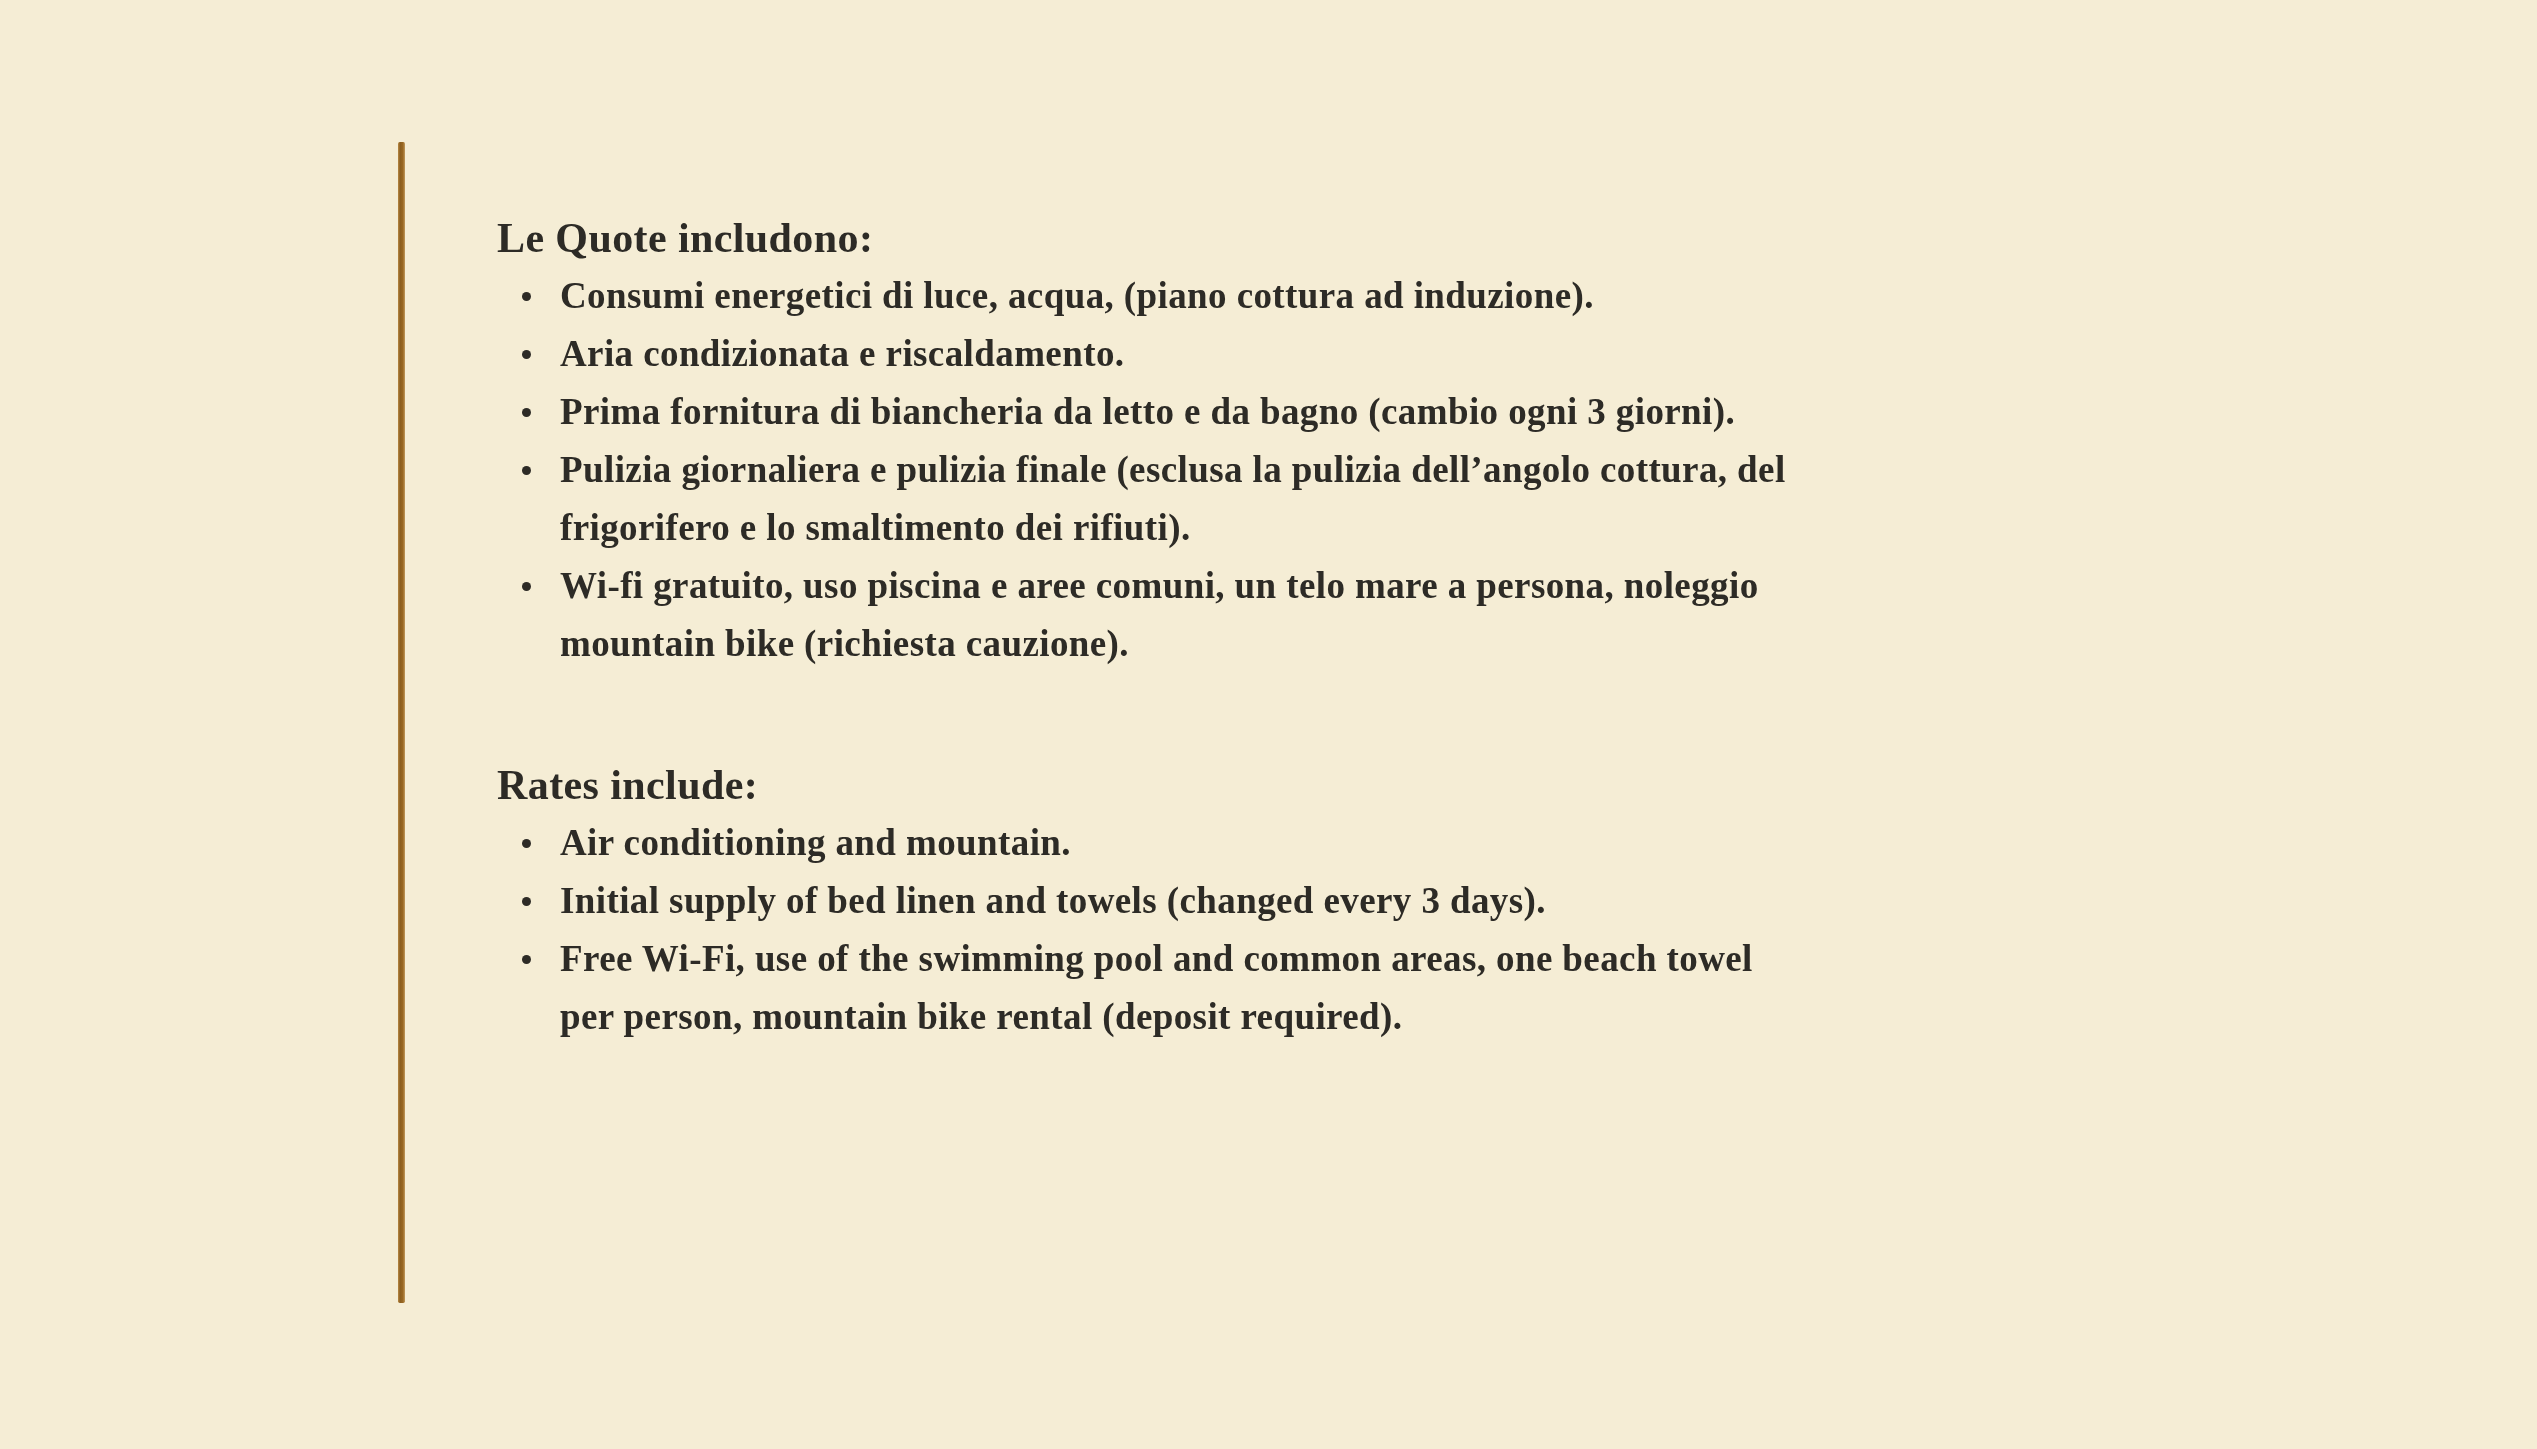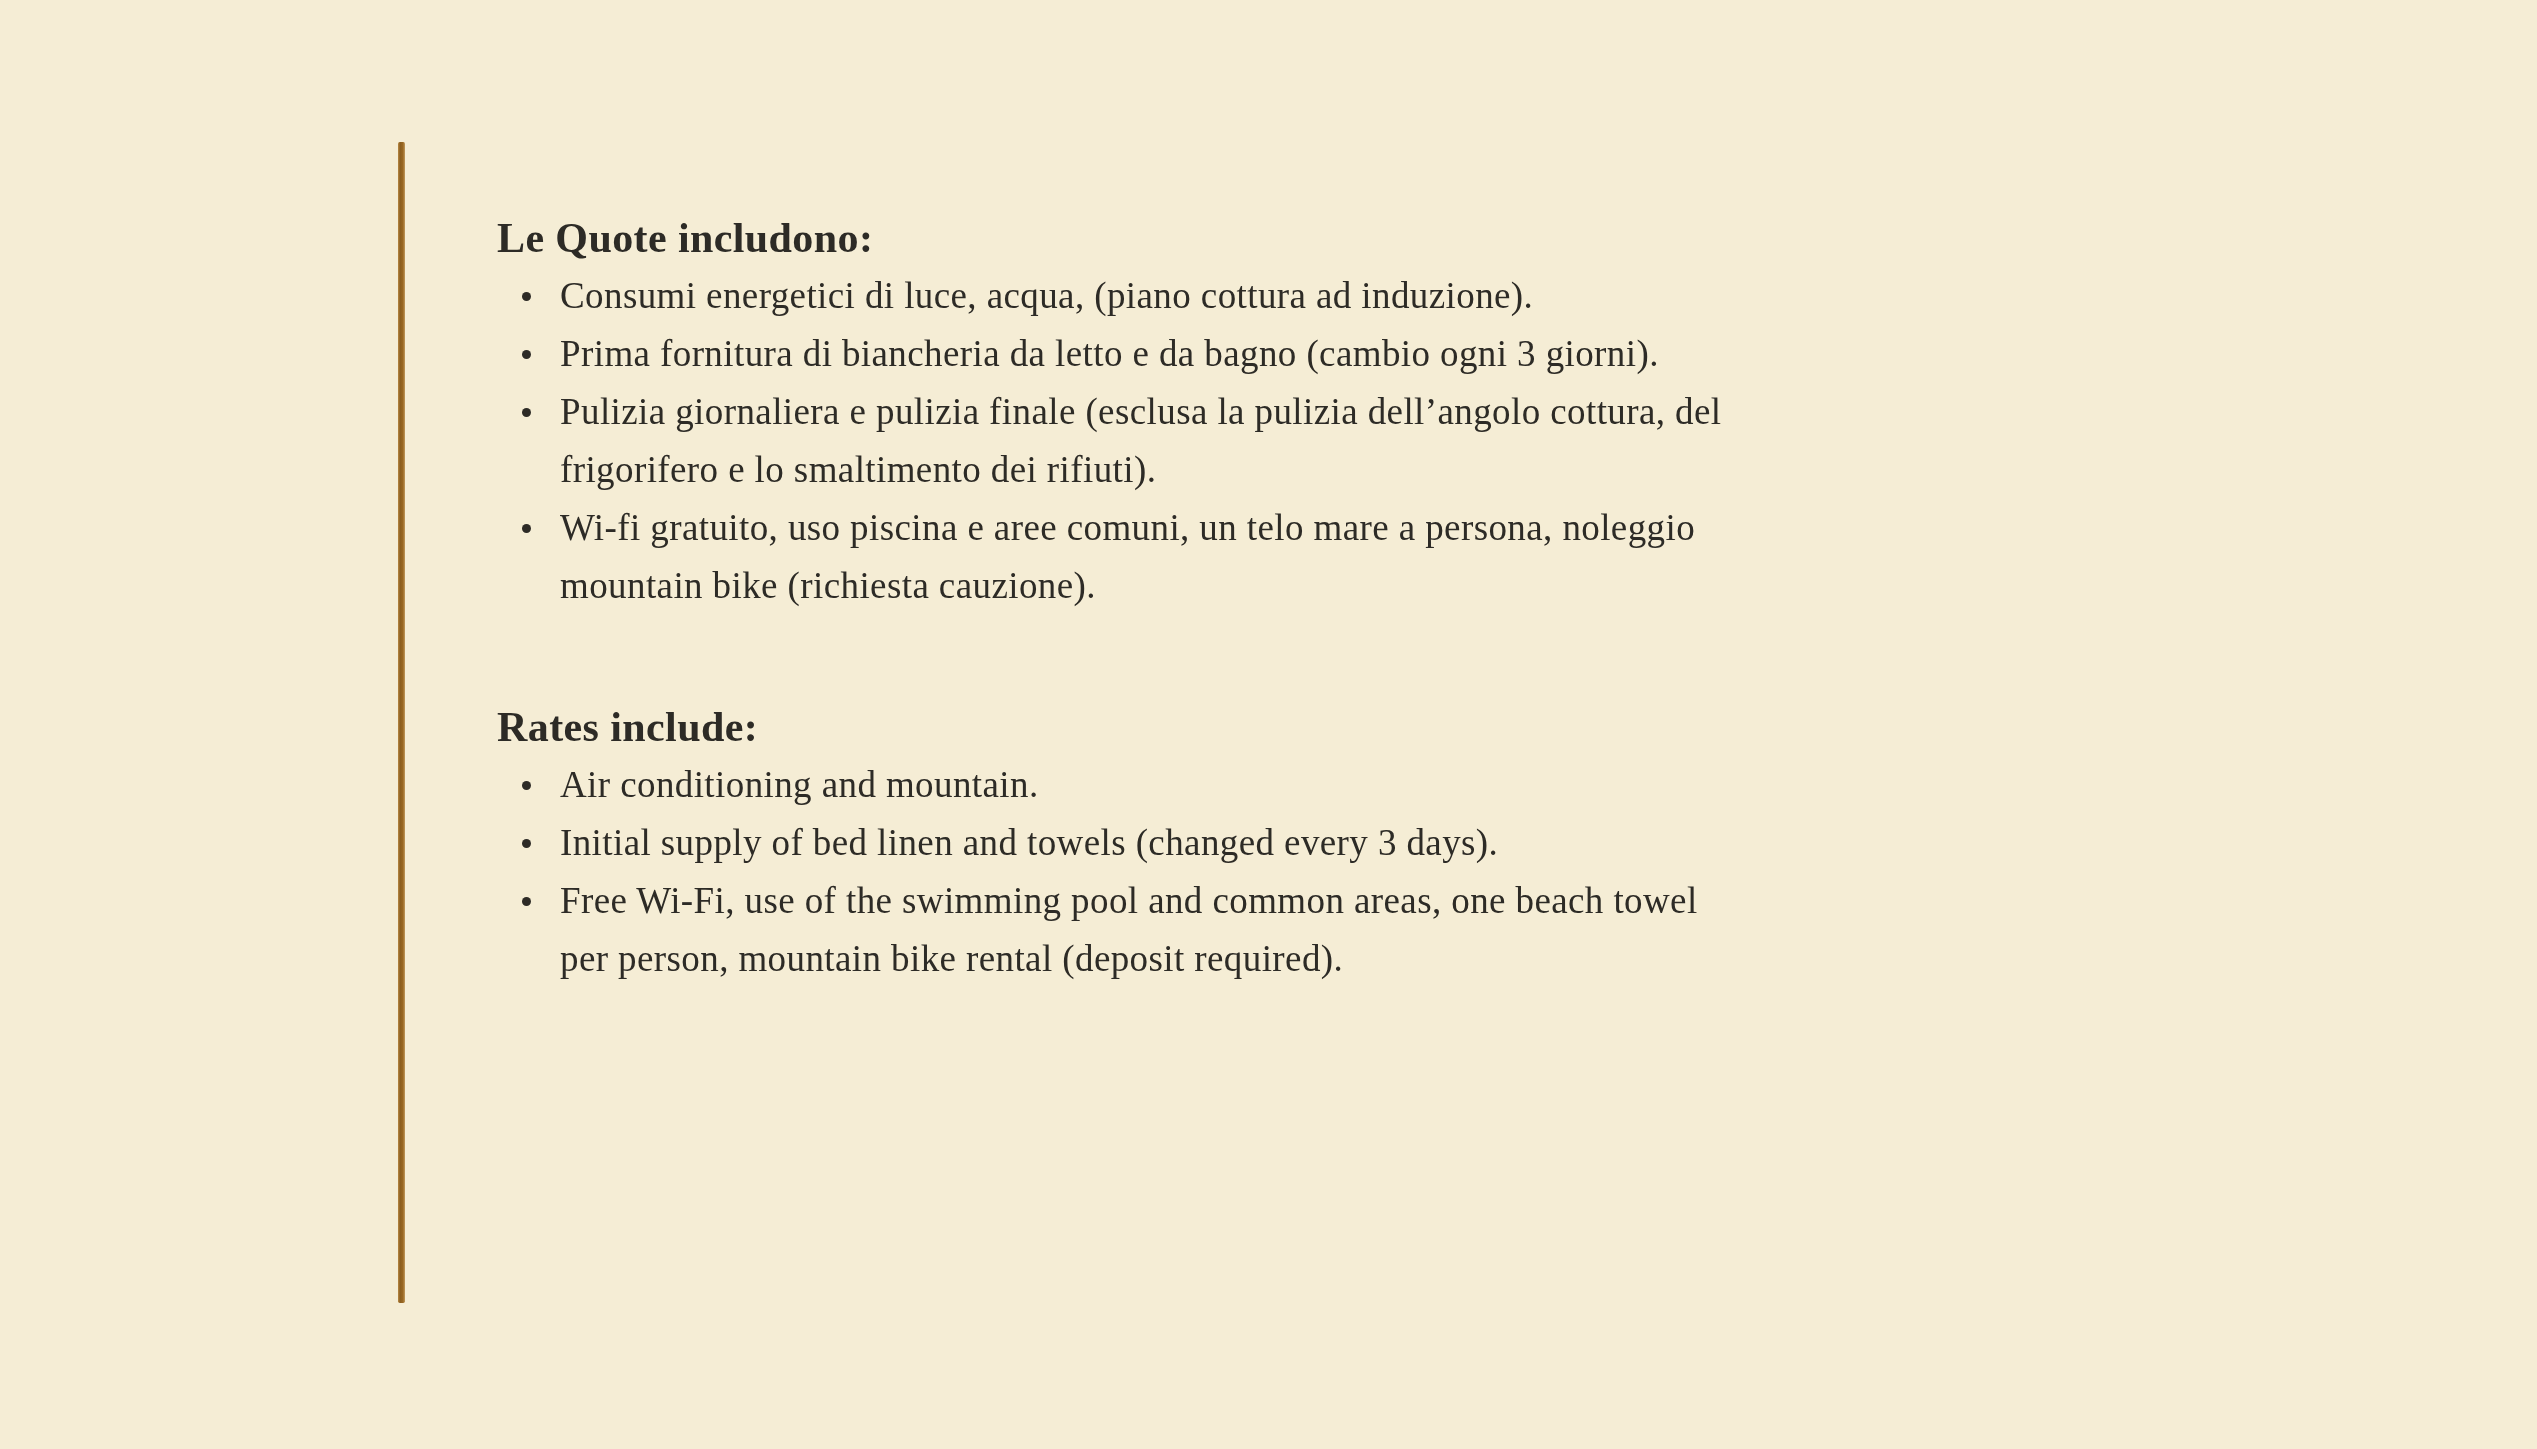--- a/index.html
+++ b/index.html
@@ -40,20 +40,21 @@
   .section-title {
     font-size: 42px;
     line-height: 58px;
     font-weight: 700;
     letter-spacing: 0.4px;
     white-space: pre-line;
   }
   ul.bullet-list {
     list-style: none;
     padding-left: 63px;
+    font-weight: bold;
   }
   ul.bullet-list li {
     position: relative;
     font-size: 37px;
     line-height: 58px;
     letter-spacing: 0.4px;
     white-space: pre-line;
   }
   ul.bullet-list li::before {
     content: "";
@@ -73,20 +74,21 @@
 <div class="page">
 
   <div class="accent-bar"></div>
 
   <div class="content">
 
     <section class="section-italian">
       <h2 class="section-title">Le Quote includono:</h2>
       <ul class="bullet-list">
         <li>Consumi energetici di luce, acqua, (piano cottura ad induzione).</li>
+        <li>Aria condizionata e riscaldamento.</li>
         <li>Prima fornitura di biancheria da letto e da bagno (cambio ogni 3 giorni).</li>
         <li>Pulizia giornaliera e pulizia finale (esclusa la pulizia dell’angolo cottura, del
 frigorifero e lo smaltimento dei rifiuti).</li>
         <li>Wi-fi gratuito, uso piscina e aree comuni, un telo mare a persona, noleggio
 mountain bike (richiesta cauzione).</li>
       </ul>
     </section>
 
     <section class="section-english">
       <h2 class="section-title">Rates include:</h2>

